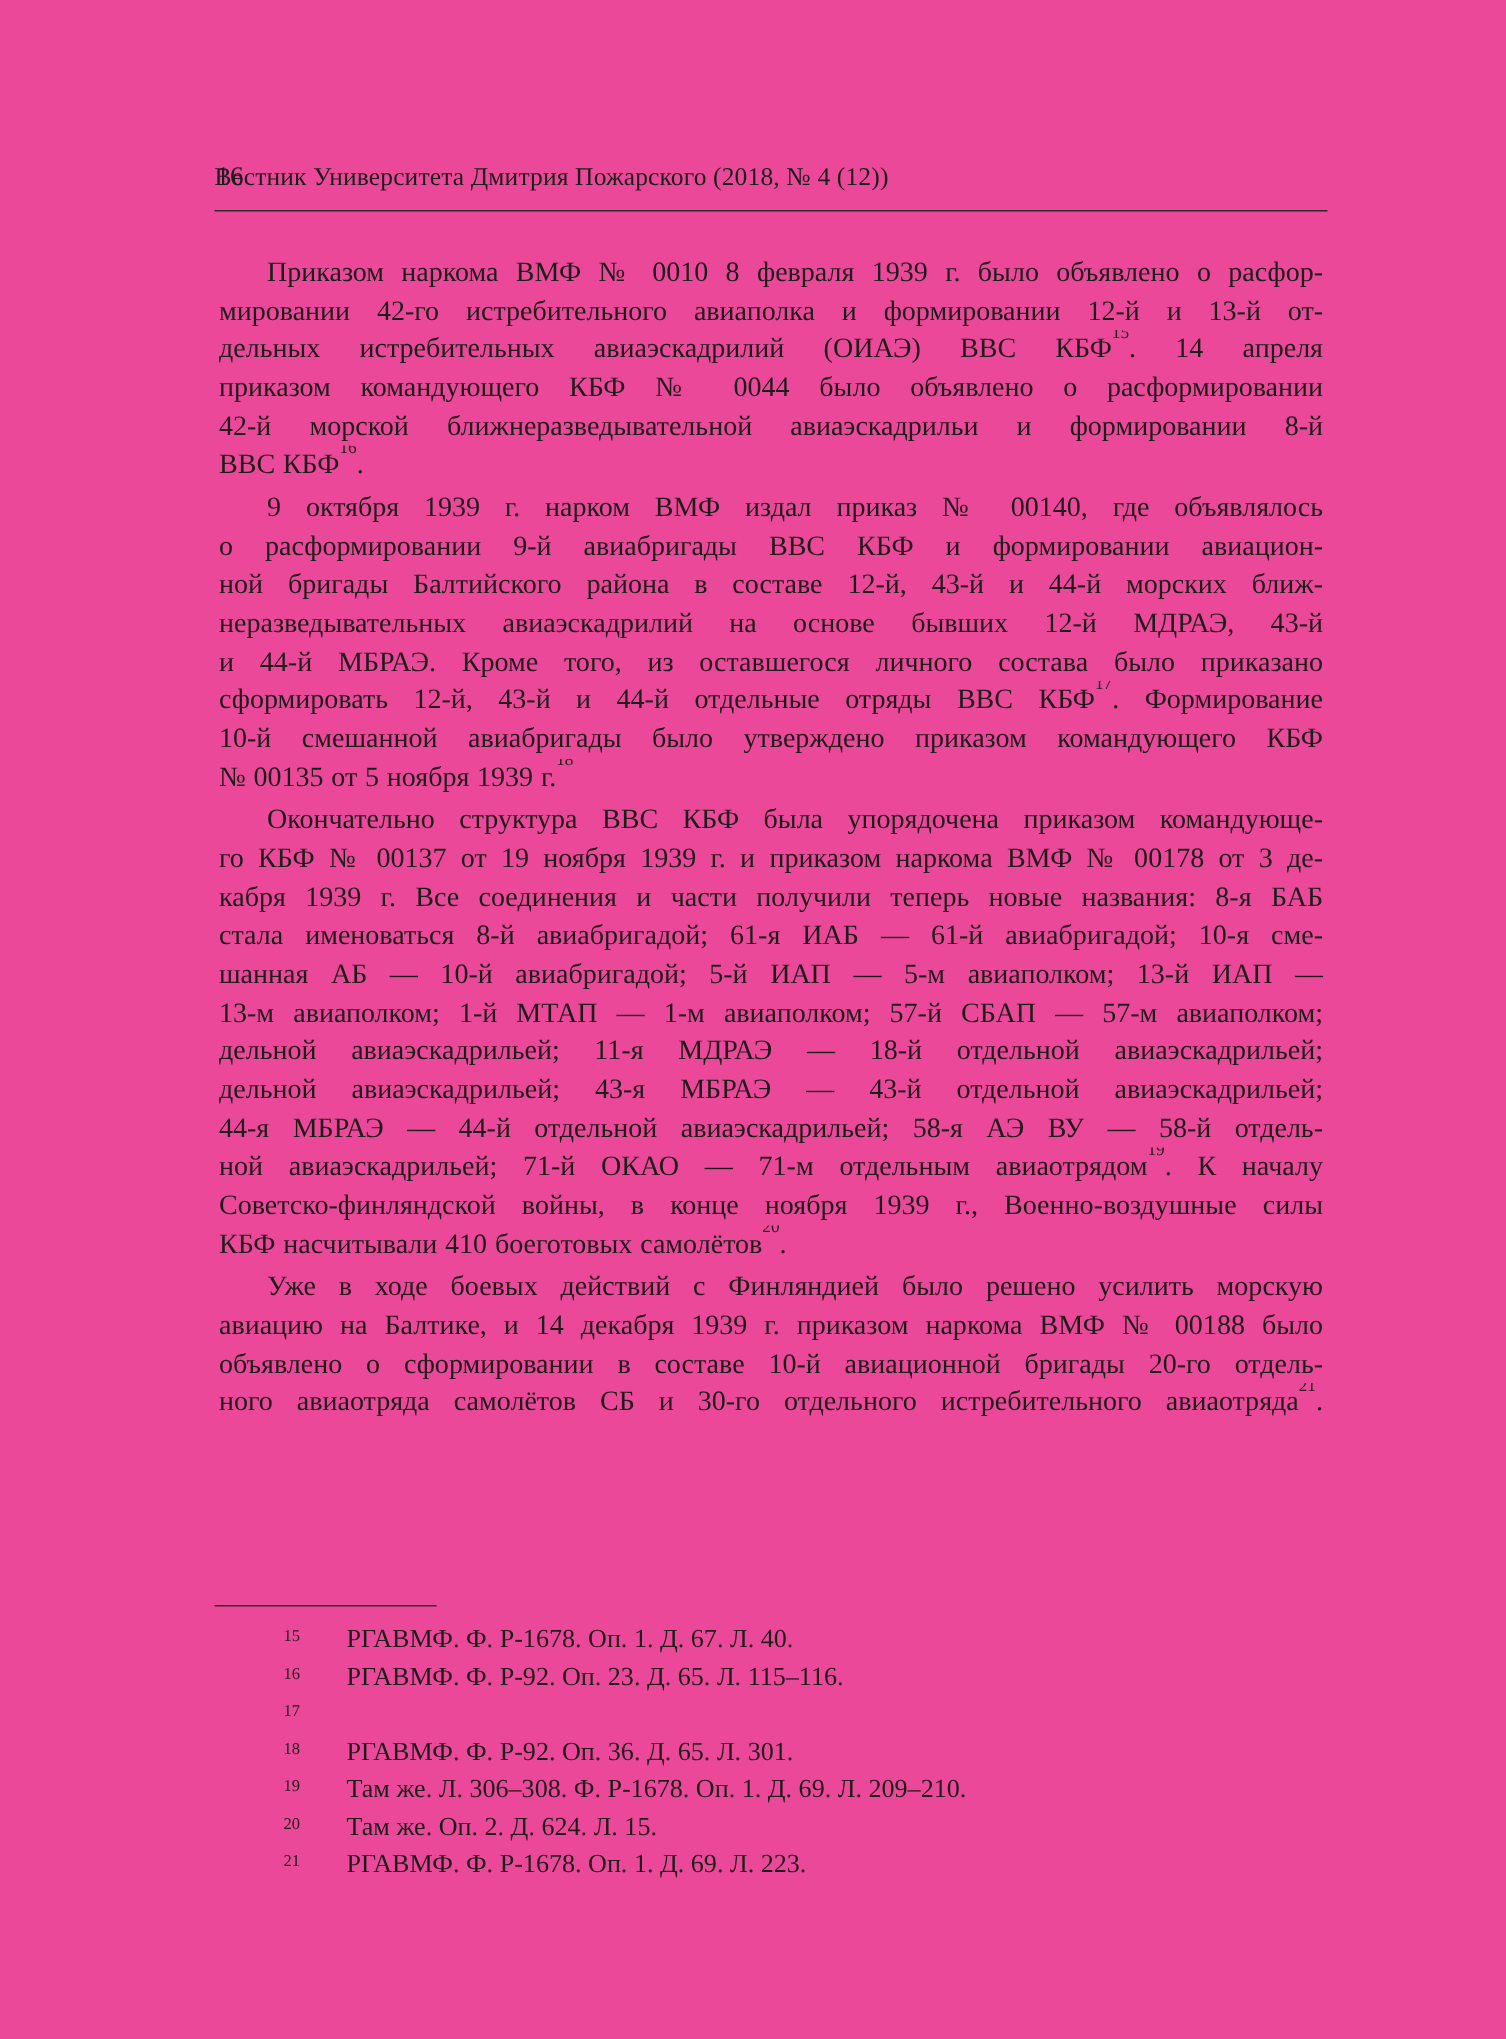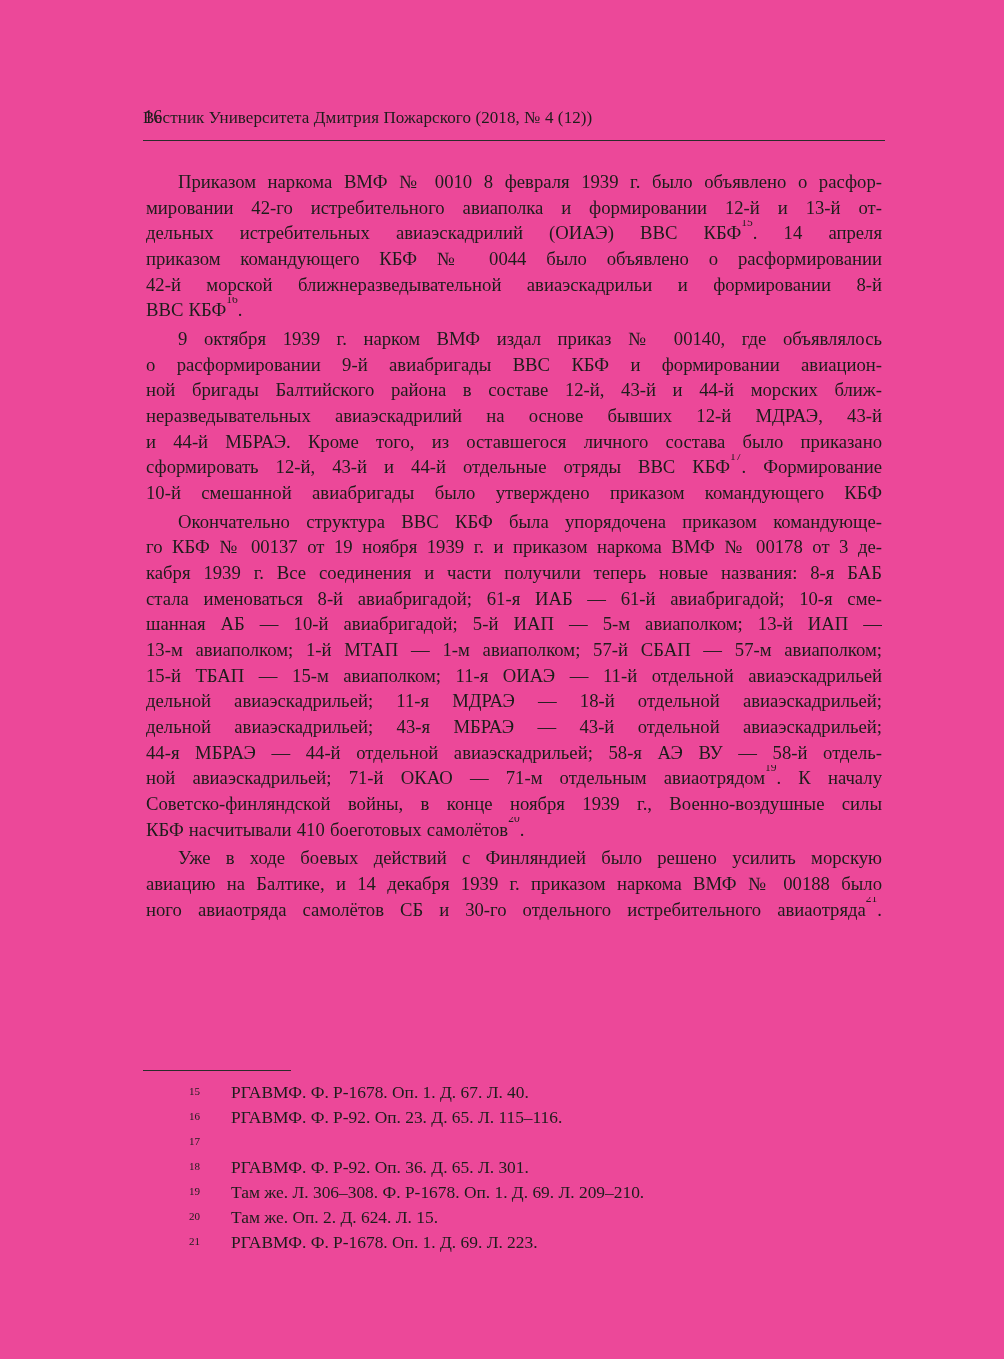--- a/index.html
+++ b/index.html
@@ -112,39 +112,40 @@
         <div class="line last">ВВС КБФ<sup class="fnref">16</sup>.</div>
       </div>
       <div class="para">
         <div class="line first">9 октября 1939 г. нарком ВМФ издал приказ № 00140, где объявлялось</div>
         <div class="line">о расформировании 9-й авиабригады ВВС КБФ и формировании авиацион-</div>
         <div class="line">ной бригады Балтийского района в составе 12-й, 43-й и 44-й морских ближ-</div>
         <div class="line">неразведывательных авиаэскадрилий на основе бывших 12-й МДРАЭ, 43-й</div>
         <div class="line">и 44-й МБРАЭ. Кроме того, из оставшегося личного состава было приказано</div>
         <div class="line">сформировать 12-й, 43-й и 44-й отдельные отряды ВВС КБФ<sup class="fnref">17</sup>. Формирование</div>
         <div class="line">10-й смешанной авиабригады было утверждено приказом командующего КБФ</div>
+        <div class="line last">№ 00135 от 5 ноября 1939 г.<sup class="fnref">18</sup></div>
       </div>
       <div class="para">
         <div class="line first">Окончательно структура ВВС КБФ была упорядочена приказом командующе-</div>
         <div class="line">го КБФ № 00137 от 19 ноября 1939 г. и приказом наркома ВМФ № 00178 от 3 де-</div>
         <div class="line">кабря 1939 г. Все соединения и части получили теперь новые названия: 8-я БАБ</div>
         <div class="line">стала именоваться 8-й авиабригадой; 61-я ИАБ — 61-й авиабригадой; 10-я сме-</div>
         <div class="line">шанная АБ — 10-й авиабригадой; 5-й ИАП — 5-м авиаполком; 13-й ИАП —</div>
         <div class="line">13-м авиаполком; 1-й МТАП — 1-м авиаполком; 57-й СБАП — 57-м авиаполком;</div>
-        <div class="line">15-й ТБАП — 15-м авиаполком; 11-я ОИАЭ — 11-й отдельной авиаэскадрильей</div>
         <div class="line">дельной авиаэскадрильей; 11-я МДРАЭ — 18-й отдельной авиаэскадрильей;</div>
         <div class="line">дельной авиаэскадрильей; 43-я МБРАЭ — 43-й отдельной авиаэскадрильей;</div>
         <div class="line">44-я МБРАЭ — 44-й отдельной авиаэскадрильей; 58-я АЭ ВУ — 58-й отдель-</div>
         <div class="line">ной авиаэскадрильей; 71-й ОКАО — 71-м отдельным авиаотрядом<sup class="fnref">19</sup>. К началу</div>
         <div class="line">Советско-финляндской войны, в конце ноября 1939 г., Военно-воздушные силы</div>
         <div class="line last">КБФ насчитывали 410 боеготовых самолётов<sup class="fnref">20</sup>.</div>
       </div>
       <div class="para">
         <div class="line first">Уже в ходе боевых действий с Финляндией было решено усилить морскую</div>
         <div class="line">авиацию на Балтике, и 14 декабря 1939 г. приказом наркома ВМФ № 00188 было</div>
+        <div class="line">объявлено о сформировании в составе 10-й авиационной бригады 20-го отдель-</div>
         <div class="line">ного авиаотряда самолётов СБ и 30-го отдельного истребительного авиаотряда<sup class="fnref">21</sup>.</div>
       </div>
     </div>
 
   <div class="footnotes">
     <div class="fn-rule"></div>
     <div>
         <div class="footnote"><span class="fn-marker">15</span><span class="fn-text">РГАВМФ. Ф. Р-1678. Оп. 1. Д. 67. Л. 40.</span></div>
         <div class="footnote"><span class="fn-marker">16</span><span class="fn-text">РГАВМФ. Ф. Р-92. Оп. 23. Д. 65. Л. 115–116.</span></div>
         <div class="footnote"><span class="fn-marker">17</span></div>

